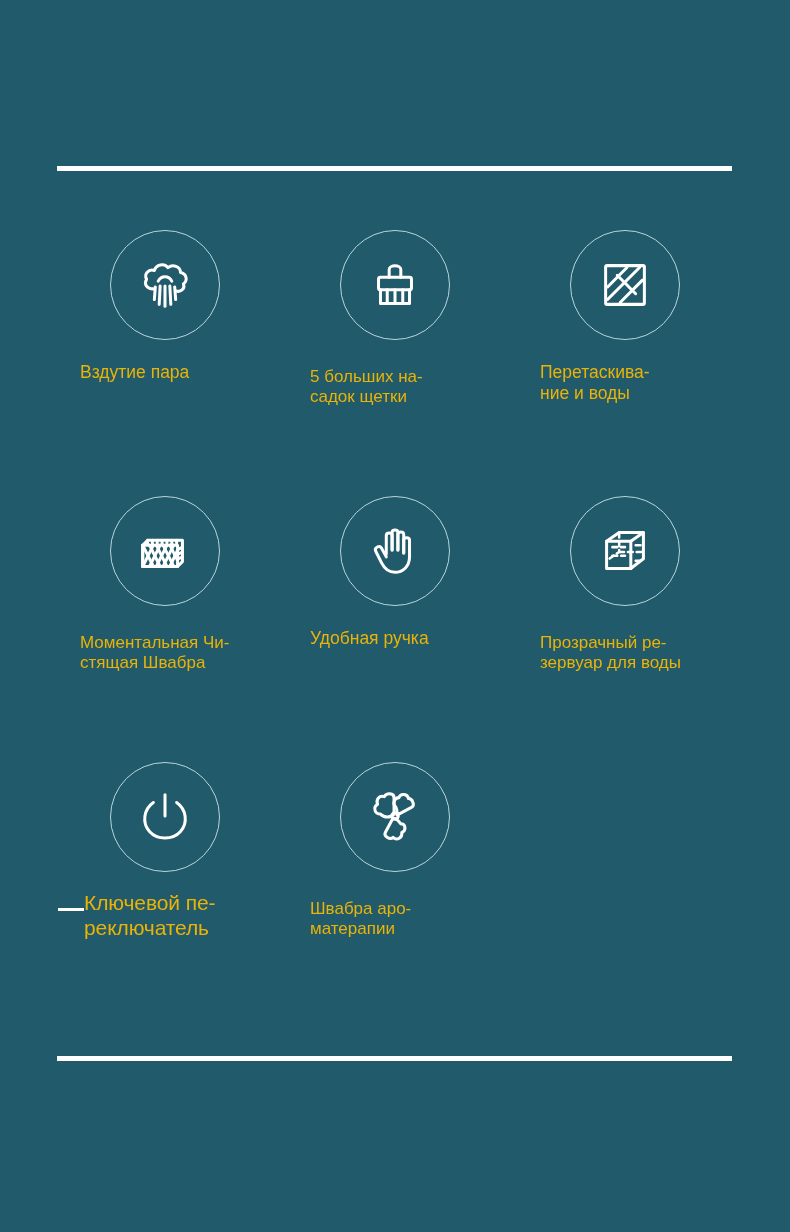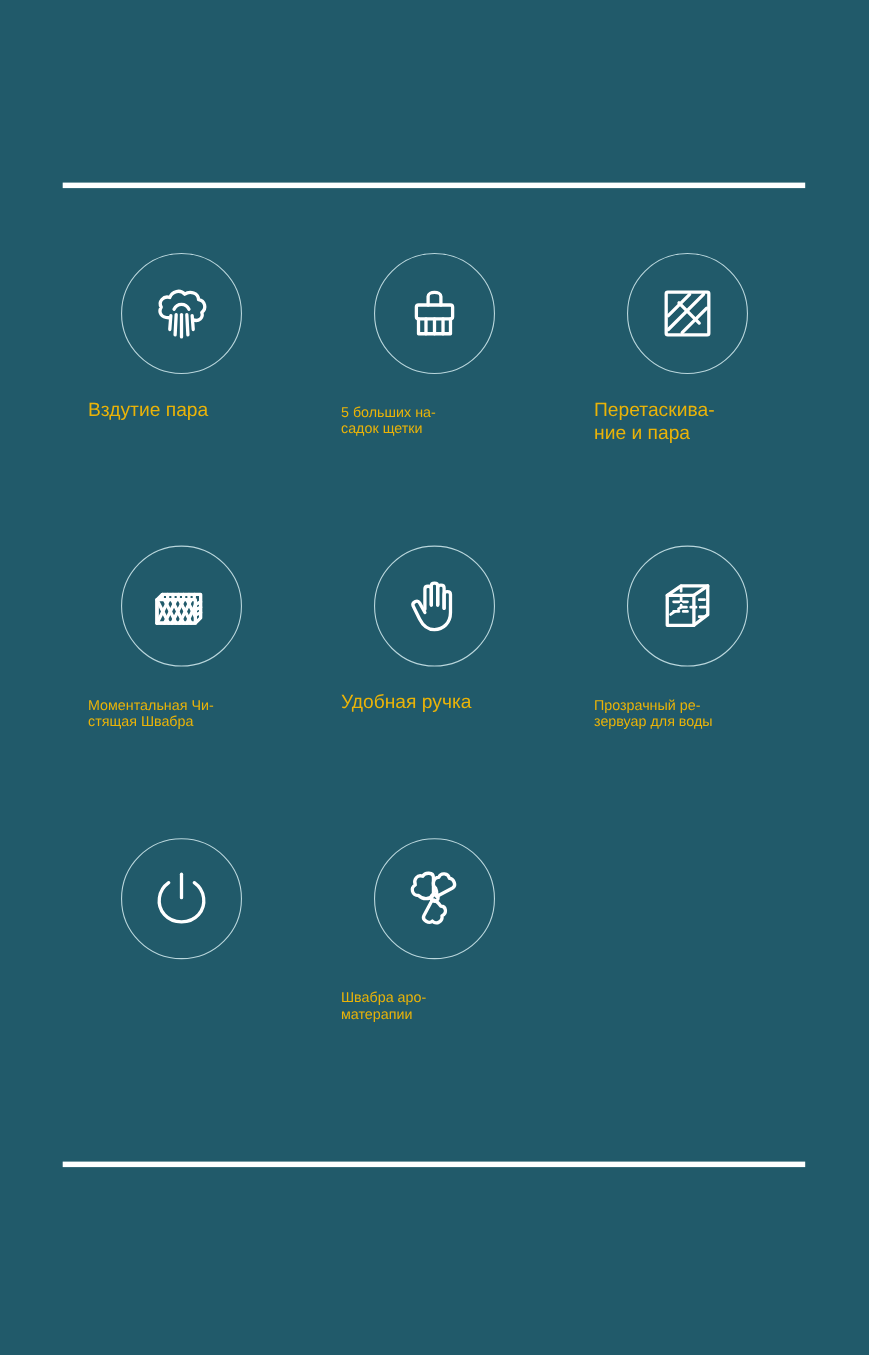--- a/index.html
+++ b/index.html
@@ -86,21 +86,21 @@
     text-align: left;
     width: 176px;
     position: relative;
   }
   .caption.size-lg {
     font-size: 17.5px;
     margin-top: 22px;
     padding-left: 6px;
   }
   .caption.size-sm {
-    font-size: 13px;
+    font-size: 17px;
     padding-left: 6px;
   }
   .caption.size-xl {
     font-size: 21px;
     margin-top: 19px;
     padding-left: 14px;
     letter-spacing: -0.1px;
   }
   
   .caption.size-xl::before {
@@ -155,21 +155,21 @@
     <div class="icon-circle">
       <svg viewBox="0 0 64 64">
         <rect x="12" y="12" width="40" height="40" rx="1.5" stroke-width="3.4"></rect>
         <path d="M14 34 L34 14" stroke-width="3.4"></path>
         <path d="M14 47 L47 14" stroke-width="3.4"></path>
         <path d="M27 50 L50 27" stroke-width="3.4"></path>
         <path d="M24 22 L43 41" stroke-width="3.4"></path>
       </svg>
     </div>
     <div class="caption size-lg">Перетаскива-
-ние и пара</div>
+ние и воды</div>
   </div>
 
   <div class="feature-cell">
     <div class="icon-circle">
       <svg viewBox="0 0 64 64">
         <path d="M14 21 L50 21 L50 43 L45 48 L9 48 L9 26 Z" stroke-width="2.3"></path>
         <rect x="9" y="26" width="36" height="22" stroke-width="2.6"></rect>
         <path d="M9 26 L20 48 M16 26 L27 48 M23 26 L34 48 M30 26 L41 48 M37 26 L45 42" stroke-width="2"></path>
         <path d="M20 26 L9 48 M27 26 L16 48 M34 26 L23 48 M41 26 L30 48 M45 31 L37 48" stroke-width="2"></path>
         <path d="M14 21 L14 24 M19 21 L19 24 M24 21 L24 24 M29 21 L29 24 M34 21 L34 24 M39 21 L39 24 M44 21 L44 24" stroke-width="1.9"></path>
@@ -207,20 +207,22 @@
 зервуар для воды</div>
   </div>
 
   <div class="feature-cell">
     <div class="icon-circle">
       <svg viewBox="0 0 64 64">
         <path d="M20 17 C10 24 8 38 16 47 C24 56 40 56 48 47 C56 38 54 24 44 17" stroke-width="5.2"></path>
         <path d="M32 9 L32 31" stroke-width="5.2"></path>
       </svg>
     </div>
+    <div class="caption size-xl">Ключевой пе-
+реключатель</div>
   </div>
 
   <div class="feature-cell">
     <div class="icon-circle">
       <svg viewBox="0 0 64 64">
         <path d="M31 29 L31 12 C31 7 23 7 21 11 C16 9 12 14 14 19 C9 22 11 29 17 29 C21 33 27 33 31 29 Z" stroke-width="4"></path>
         <path d="M34 30 L49 22 C53 20 50 13 46 13 C45 8 38 7 36 12 C31 12 29 19 33 22 C35 26 34 28 34 30 Z" stroke-width="4"></path>
         <path d="M30 33 L22 48 C20 52 27 56 30 53 C34 57 40 53 39 48 C44 46 43 39 38 39 C35 35 32 33 30 33 Z" stroke-width="4"></path>
         <circle cx="32" cy="31" r="3.4" stroke-width="3"></circle>
       </svg>

